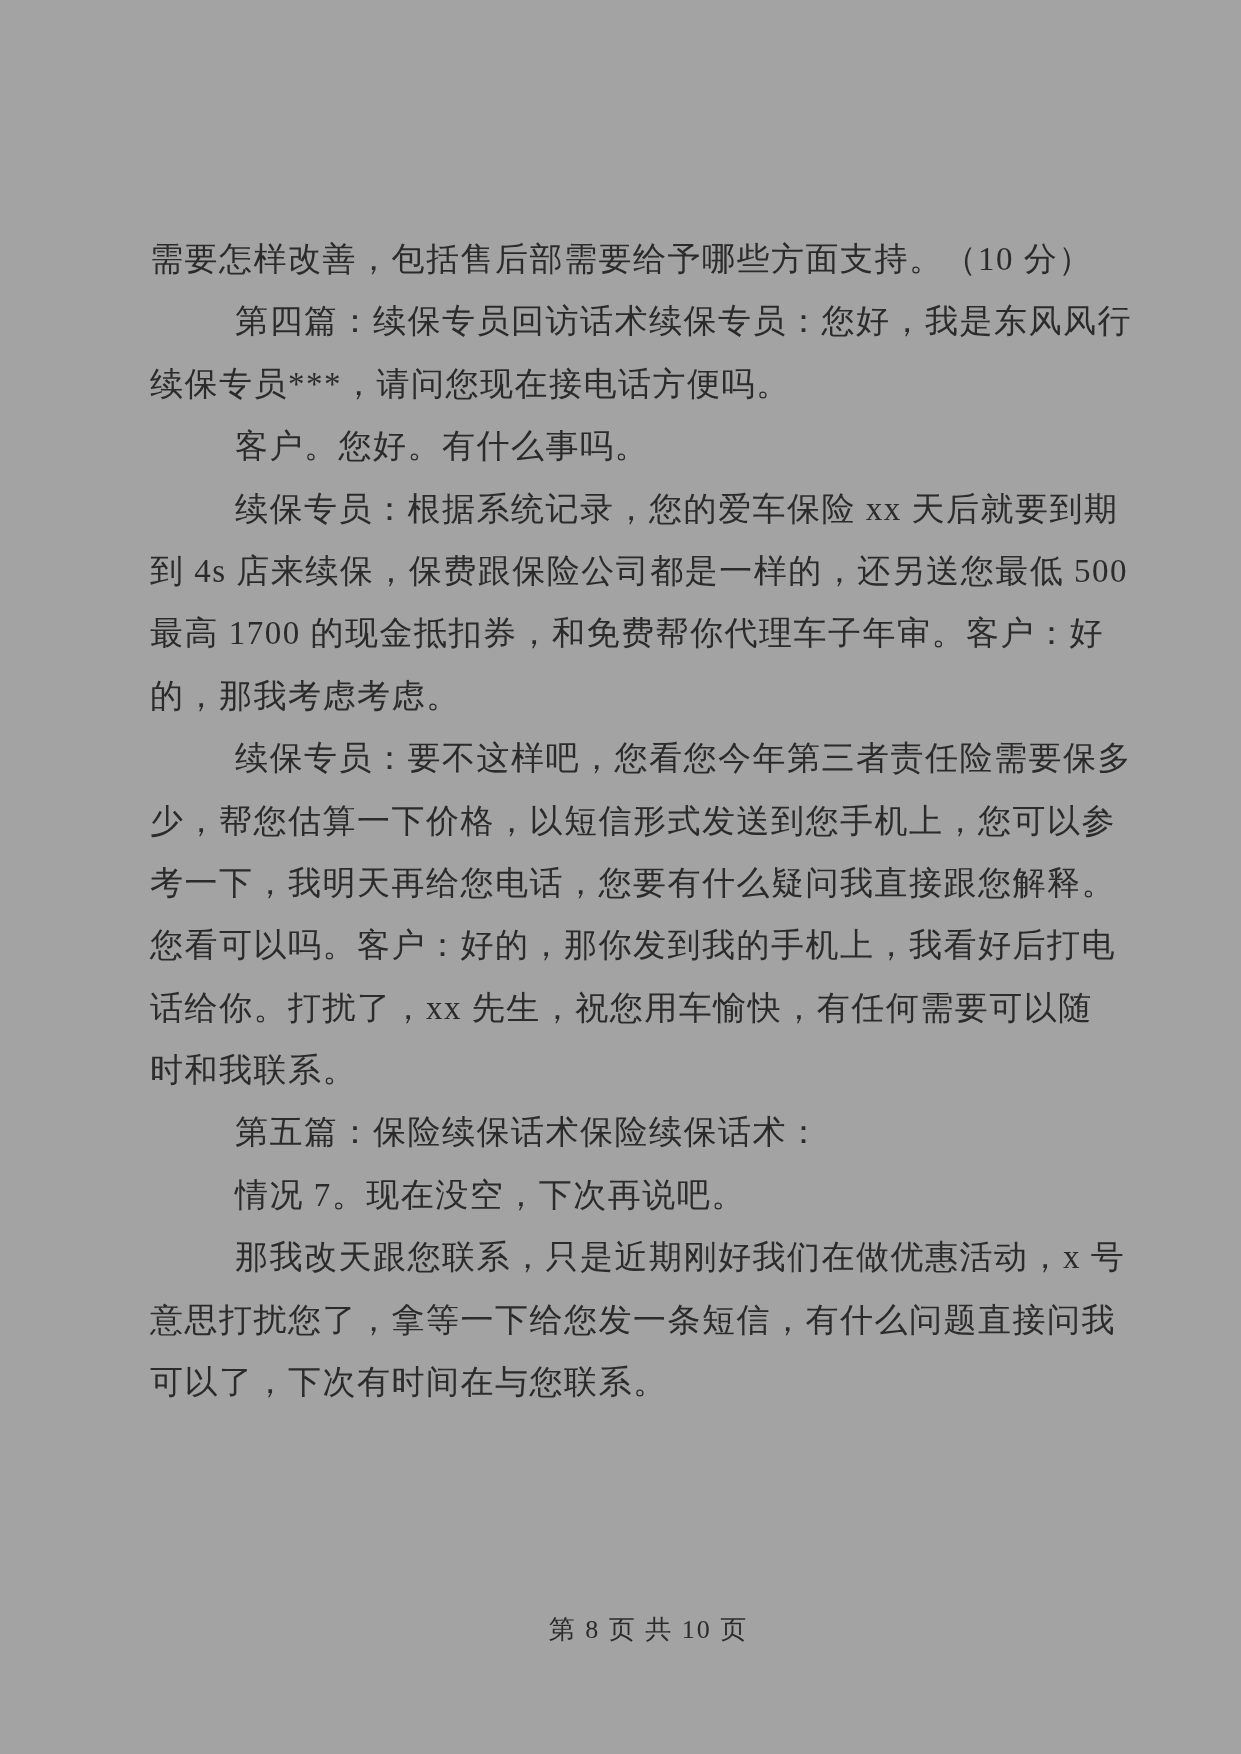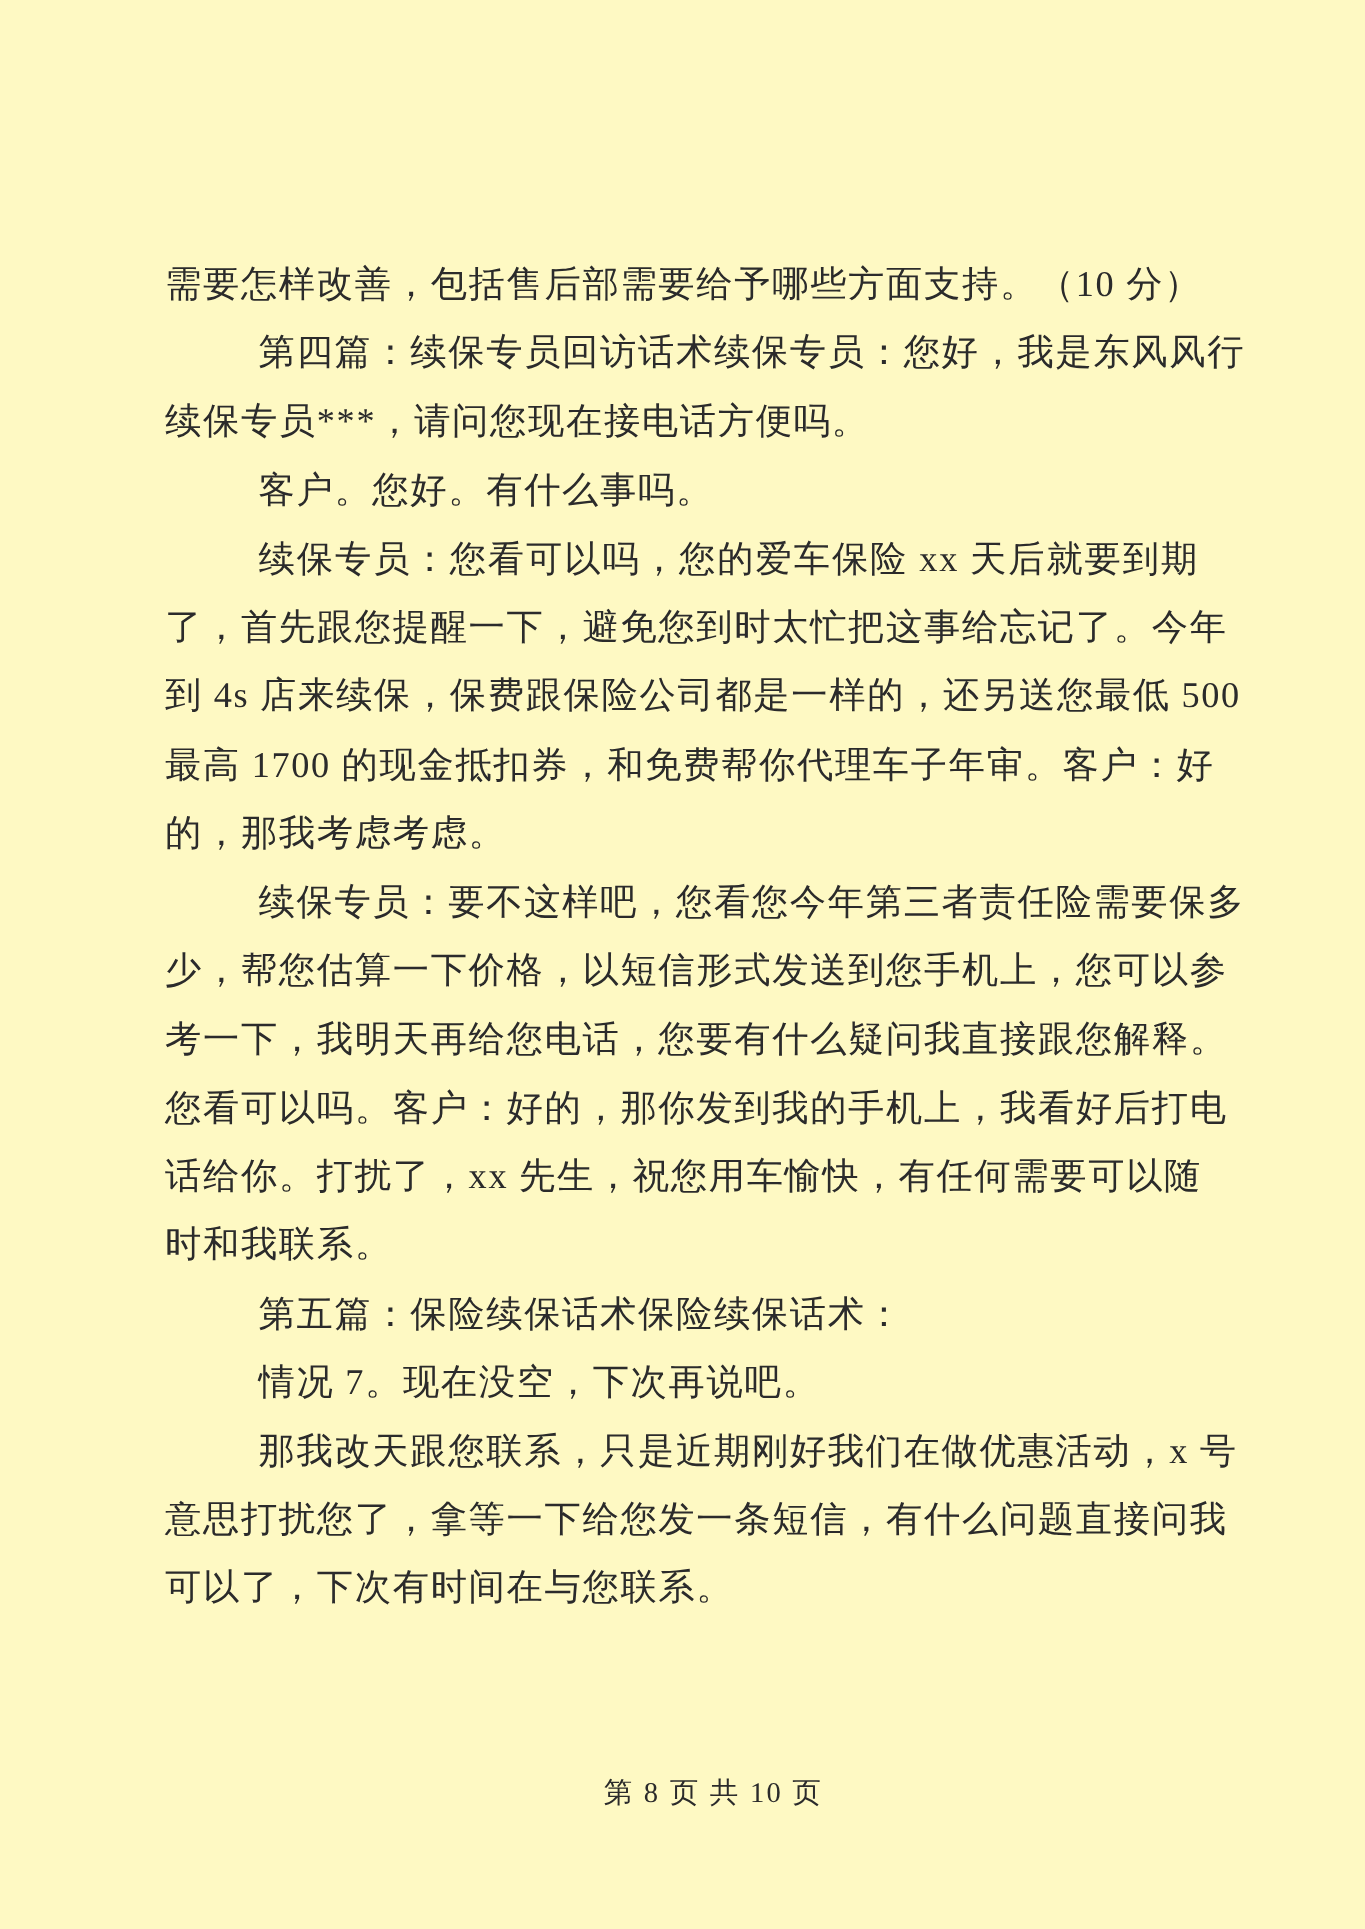--- a/index.html
+++ b/index.html
@@ -4,21 +4,21 @@
 <style>
   html, body {
     margin: 0;
     padding: 0;
     background: #ffffff;
   }
   .page {
     position: relative;
     width: 1241px;
     height: 1754px;
-    background: #fef9c3;
+    background: #a3a3a3;
     overflow: hidden;
     font-family: "Liberation Serif", "DejaVu Serif", serif;
     color: #2b2b2b;
   }
   .textcol {
     position: absolute;
     left: 150px;
     top: 228px;
     width: 940px;
   }
@@ -54,22 +54,21 @@
 </style>
 </head>
 <body>
 
 <div class="page">
   <div class="textcol" id="textcol">
       <div class="line">需要怎样改善，包括售后部需要给予哪些方面支持。（10 分）</div>
       <div class="line indent fill">第四篇：续保专员回访话术续保专员：您好，我是东风风行</div>
       <div class="line">续保专员***，请问您现在接电话方便吗。</div>
       <div class="line indent">客户。您好。有什么事吗。</div>
-      <div class="line indent fill">续保专员：您看可以吗，您的爱车保险 xx 天后就要到期</div>
-      <div class="line fill">了，首先跟您提醒一下，避免您到时太忙把这事给忘记了。今年</div>
+      <div class="line indent fill">续保专员：根据系统记录，您的爱车保险 xx 天后就要到期</div>
       <div class="line fill">到 4s 店来续保，保费跟保险公司都是一样的，还另送您最低 500</div>
       <div class="line fill">最高 1700 的现金抵扣券，和免费帮你代理车子年审。客户：好</div>
       <div class="line">的，那我考虑考虑。</div>
       <div class="line indent fill">续保专员：要不这样吧，您看您今年第三者责任险需要保多</div>
       <div class="line fill">少，帮您估算一下价格，以短信形式发送到您手机上，您可以参</div>
       <div class="line fill">考一下，我明天再给您电话，您要有什么疑问我直接跟您解释。</div>
       <div class="line fill">您看可以吗。客户：好的，那你发到我的手机上，我看好后打电</div>
       <div class="line fill">话给你。打扰了，xx 先生，祝您用车愉快，有任何需要可以随</div>
       <div class="line">时和我联系。</div>
       <div class="line indent">第五篇：保险续保话术保险续保话术：</div>

